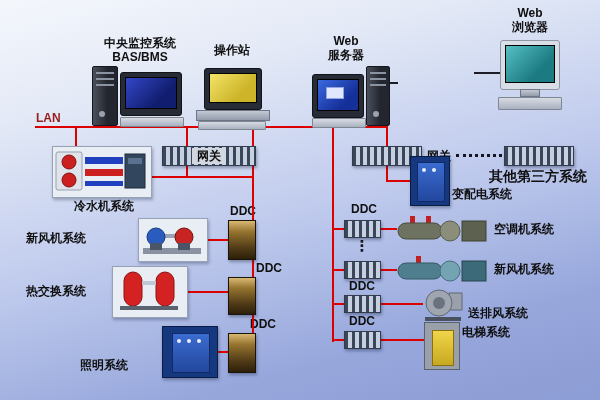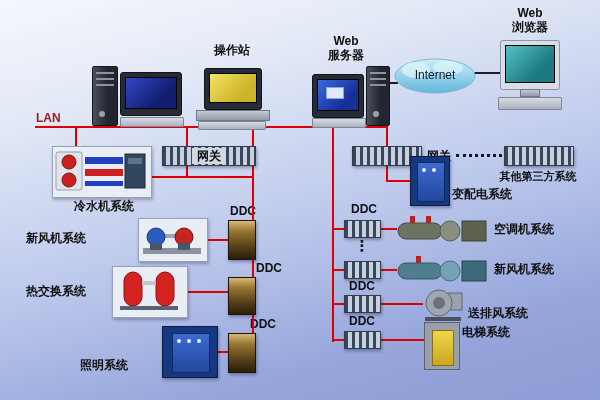--- a/index.html
+++ b/index.html
@@ -2,21 +2,21 @@
 <html><head>
 <meta charset="utf-8">
 <style>
   html,body{margin:0;padding:0;background:#222;}
   #stage{
     position:relative;width:600px;height:400px;overflow:hidden;
     font-family:"Liberation Sans","DejaVu Sans",sans-serif;
     background:linear-gradient(165deg,#f4f7fc 0%,#e3e9f6 22%,#c2cdee 50%,#97a7dc 80%,#8c9cd4 100%);
   }
   .lbl{position:absolute;font-weight:bold;color:#101010;font-size:12px;line-height:14px;text-align:center;white-space:nowrap;}
-  .lbl.sm{font-size:11px;}
+  .lbl.sm{font-size:14px;}
   .rline{position:absolute;background:#dd0000;z-index:1;}
   .kline{position:absolute;background:#1d1d28;z-index:1;}
   .dev{position:absolute;z-index:2;}
   
   .tower{position:absolute;background:linear-gradient(90deg,#4a505c,#23262e 60%);border:1px solid #15171d;border-radius:2px;}
   .tower .slots{position:absolute;left:3px;right:3px;top:5px;height:16px;
     background:repeating-linear-gradient(180deg,#8a93a2 0 2px,transparent 2px 6px);}
   .tower .btn{position:absolute;left:6px;bottom:8px;width:6px;height:6px;border-radius:50%;background:#9aa2b0;}
   .mon{position:absolute;background:#262b36;border:1px solid #101318;border-radius:3px;}
   .mon .scr{position:absolute;left:4px;right:4px;top:4px;bottom:6px;border:1px solid #000;}
@@ -72,20 +72,24 @@
   <div class="rline" style="left:334px;top:269px;width:11px;height:2px;"></div>
   <div class="rline" style="left:381px;top:269px;width:16px;height:2px;"></div>
   <div class="rline" style="left:334px;top:303px;width:11px;height:2px;"></div>
   <div class="rline" style="left:381px;top:303px;width:42px;height:2px;"></div>
   <div class="rline" style="left:334px;top:339px;width:11px;height:2px;"></div>
   <div class="rline" style="left:381px;top:339px;width:44px;height:2px;"></div>
 
   <div class="kline" style="left:384px;top:82px;width:14px;height:2px;"></div>
   <div class="kline" style="left:474px;top:72px;width:26px;height:2px;"></div>
 
+  <div class="lbl" style="left:84px;top:36px;width:112px;">
+    <div>中央监控系统</div>
+    <div>BAS/BMS</div>
+  </div>
   <div class="dev" style="left:92px;top:62px;width:96px;height:64px;">
     <div class="tower" style="left:0;top:4px;width:24px;height:58px;">
       <div class="slots"></div>
       <div class="btn"></div>
     </div>
     <div class="mon" style="left:28px;top:10px;width:60px;height:42px;">
       <div class="scr navy"></div>
     </div>
     <div class="kbd" style="left:28px;top:55px;width:62px;height:8px;"></div>
   </div>
@@ -109,34 +113,20 @@
         <div class="miniwin"></div>
       </div>
     </div>
     <div class="tower" style="left:54px;top:2px;width:22px;height:58px;">
       <div class="slots"></div>
       <div class="btn"></div>
     </div>
     <div class="kbd" style="left:0;top:54px;width:52px;height:8px;"></div>
   </div>
 
-  <div class="dev" style="left:394px;top:56px;width:82px;height:40px;">
-    <svg width="82" height="40" viewBox="0 0 82 40">
-      <defs>
-        <linearGradient id="cg" x1="0" y1="0" x2="0" y2="1">
-          <stop offset="0" stop-color="#cdeef8"></stop>
-            <stop offset="1" stop-color="#62b7dd"></stop>
-        </linearGradient>
-      </defs>
-      <ellipse cx="41" cy="20" rx="40" ry="17" fill="url(#cg)" stroke="#7fb8d4" stroke-width="1"></ellipse>
-      <ellipse cx="22" cy="14" rx="14" ry="8" fill="#ddf4fb" opacity="0.75"></ellipse>
-      <ellipse cx="54" cy="12" rx="15" ry="7" fill="#e6f8fd" opacity="0.6"></ellipse>
-    </svg>
-    <div class="cloudtxt">Internet</div>
-  </div>
 
   <div class="lbl" style="left:502px;top:6px;width:56px;">
     <div>Web</div>
     <div>浏览器</div>
   </div>
   <div class="dev" style="left:498px;top:40px;width:64px;height:72px;">
     <div class="mon lightframe" style="left:2px;top:0;width:58px;height:48px;">
       <div class="scr teal"></div>
     </div>
     <div class="case" style="left:22px;top:49px;width:18px;height:6px;"></div>

